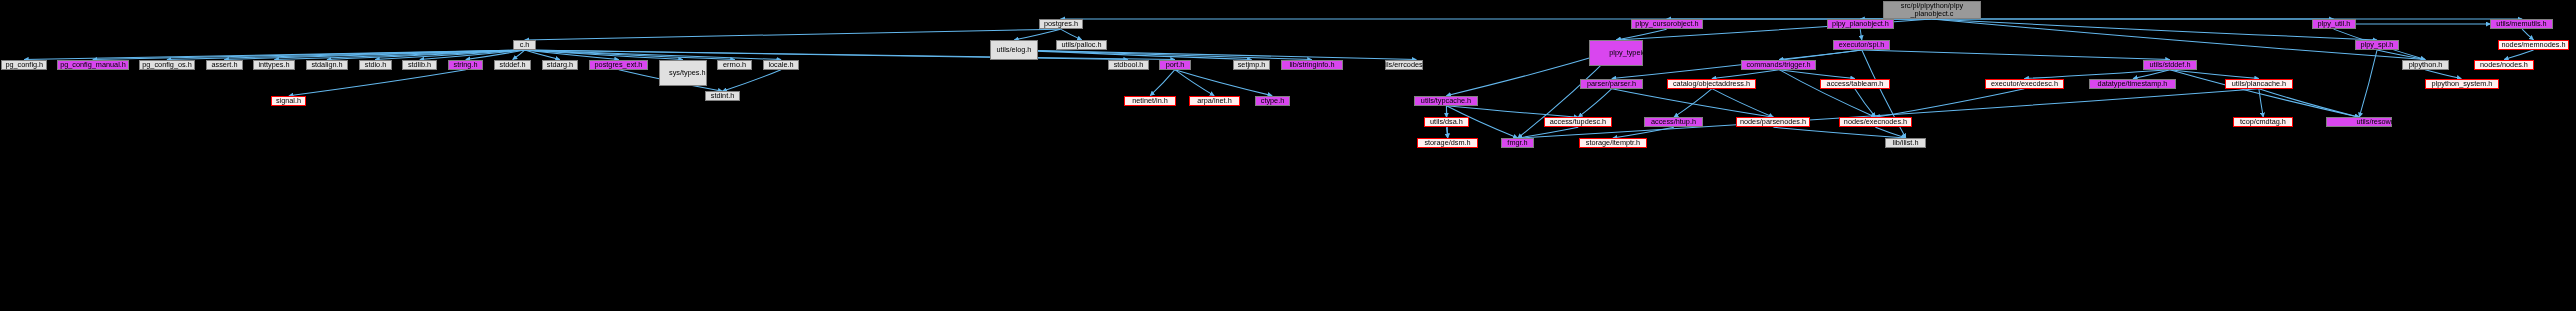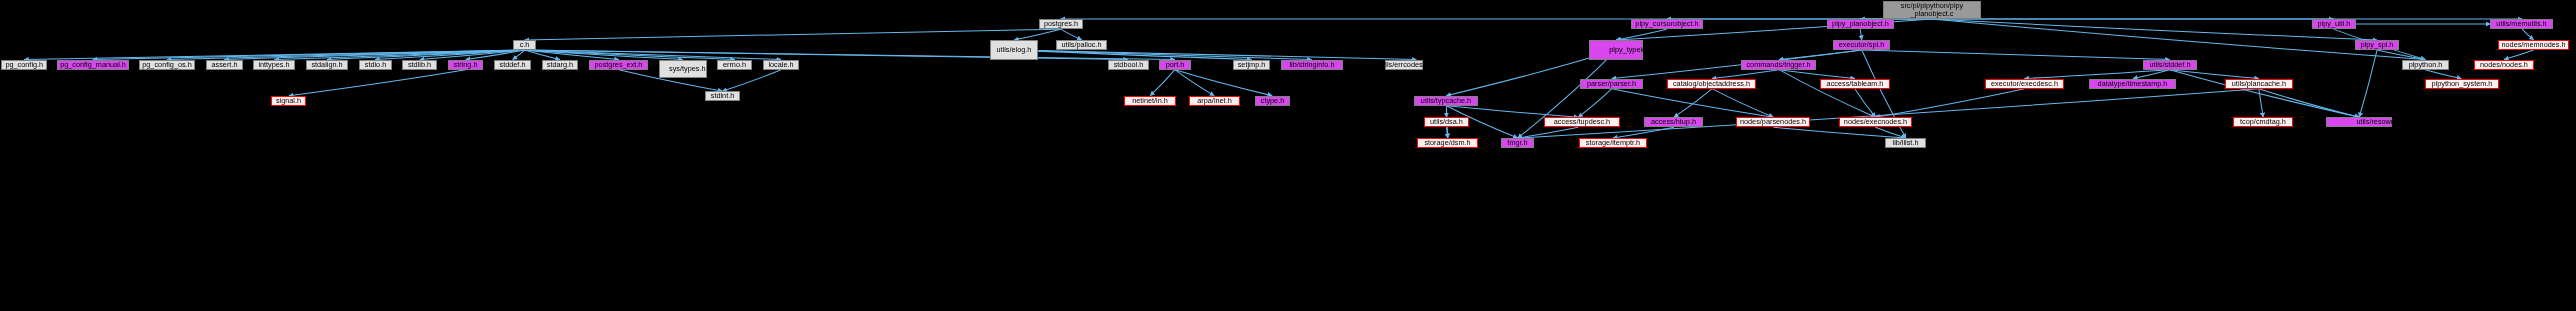--- a/index.html
+++ b/index.html
@@ -153,37 +153,37 @@
       <div class="node n-root" style="left: 1883px; top: 1.3px; width: 98px; height: 18px;">src/pl/plpython/plpy
 _planobject.c</div>
       <div class="node n-gray" style="left: 1039px; top: 19px; width: 44px; height: 10px;">postgres.h</div>
       <div class="node n-white" style="left: 1631px; top: 19px; width: 72px; height: 10px;">plpy_cursorobject.h</div>
       <div class="node n-white" style="left: 1827px; top: 19px; width: 67px; height: 10px;">plpy_planobject.h</div>
       <div class="node n-white" style="left: 2312px; top: 19px; width: 44px; height: 10px;">plpy_util.h</div>
       <div class="node n-white" style="left: 2490px; top: 19px; width: 63px; height: 10px;">utils/memutils.h</div>
       <div class="node n-gray" style="left: 513px; top: 40px; width: 23px; height: 10px;">c.h</div>
       <div class="node n-gray" style="left: 990px; top: 40px; width: 48px; height: 20px;">utils/elog.h</div>
       <div class="node n-gray" style="left: 1056px; top: 40px; width: 51px; height: 10px;">utils/palloc.h</div>
-      <div class="node n-white" style="left: 1589px; top: 40px; width: 54px; height: 20px; padding-left: 32px;">plpy_typeio.h</div>
+      <div class="node n-white" style="left: 1589px; top: 40px; width: 54px; height: 26px; padding-left: 32px;">plpy_typeio.h</div>
       <div class="node n-white" style="left: 1833px; top: 40px; width: 57px; height: 10px;">executor/spi.h</div>
       <div class="node n-white" style="left: 2355px; top: 40px; width: 44px; height: 10px;">plpy_spi.h</div>
       <div class="node n-red" style="left: 2498px; top: 40px; width: 71px; height: 10px;">nodes/memnodes.h</div>
       <div class="node n-gray" style="left: 1.3px; top: 60px; width: 46px; height: 10px;">pg_config.h</div>
       <div class="node n-white" style="left: 57px; top: 60px; width: 72px; height: 10px;">pg_config_manual.h</div>
       <div class="node n-gray" style="left: 139px; top: 60px; width: 56px; height: 10px;">pg_config_os.h</div>
       <div class="node n-gray" style="left: 206px; top: 60px; width: 37px; height: 10px;">assert.h</div>
       <div class="node n-gray" style="left: 253px; top: 60px; width: 42px; height: 10px;">inttypes.h</div>
       <div class="node n-gray" style="left: 306px; top: 60px; width: 42px; height: 10px;">stdalign.h</div>
       <div class="node n-gray" style="left: 359px; top: 60px; width: 33px; height: 10px;">stdio.h</div>
       <div class="node n-gray" style="left: 402px; top: 60px; width: 35px; height: 10px;">stdlib.h</div>
       <div class="node n-white" style="left: 448px; top: 60px; width: 35px; height: 10px;">string.h</div>
       <div class="node n-gray" style="left: 494px; top: 60px; width: 37px; height: 10px;">stddef.h</div>
       <div class="node n-gray" style="left: 542px; top: 60px; width: 36px; height: 10px;">stdarg.h</div>
       <div class="node n-white" style="left: 589px; top: 60px; width: 59px; height: 10px;">postgres_ext.h</div>
-      <div class="node n-gray" style="left: 659px; top: 60px; width: 48px; height: 18px; padding-left: 11px;">sys/types.h</div>
+      <div class="node n-gray" style="left: 659px; top: 60px; width: 48px; height: 26px; padding-left: 11px;">sys/types.h</div>
       <div class="node n-gray" style="left: 717px; top: 60px; width: 35px; height: 10px;">errno.h</div>
       <div class="node n-gray" style="left: 763px; top: 60px; width: 36px; height: 10px;">locale.h</div>
       <div class="node n-gray" style="left: 1108px; top: 60px; width: 41px; height: 10px;">stdbool.h</div>
       <div class="node n-white" style="left: 1159px; top: 60px; width: 32px; height: 10px;">port.h</div>
       <div class="node n-gray" style="left: 1233px; top: 60px; width: 37px; height: 10px;">setjmp.h</div>
       <div class="node n-white" style="left: 1281px; top: 60px; width: 62px; height: 10px;">lib/stringinfo.h</div>
       <div class="node n-gray" style="left: 1385px; top: 60px; width: 38px; height: 10px;">utils/errcodes.h</div>
       <div class="node n-white" style="left: 1741px; top: 60px; width: 75px; height: 10px;">commands/trigger.h</div>
       <div class="node n-white" style="left: 2143px; top: 60px; width: 54px; height: 10px;">utils/stddef.h</div>
       <div class="node n-gray" style="left: 2402px; top: 60px; width: 47px; height: 10px;">plpython.h</div>
@@ -195,21 +195,21 @@
       <div class="node n-white" style="left: 1255px; top: 96px; width: 35px; height: 10px;">ctype.h</div>
       <div class="node n-white" style="left: 1580px; top: 79px; width: 63px; height: 10px;">parser/parser.h</div>
       <div class="node n-red" style="left: 1667px; top: 79px; width: 89px; height: 10px;">catalog/objectaddress.h</div>
       <div class="node n-red" style="left: 1820px; top: 79px; width: 70px; height: 10px;">access/tableam.h</div>
       <div class="node n-red" style="left: 1985px; top: 79px; width: 79px; height: 10px;">executor/execdesc.h</div>
       <div class="node n-white" style="left: 2089px; top: 79px; width: 87px; height: 10px;">datatype/timestamp.h</div>
       <div class="node n-red" style="left: 2225px; top: 79px; width: 68px; height: 10px;">utils/plancache.h</div>
       <div class="node n-red" style="left: 2425px; top: 79px; width: 74px; height: 10px;">plpython_system.h</div>
       <div class="node n-white" style="left: 1414px; top: 96px; width: 64px; height: 10px;">utils/typcache.h</div>
       <div class="node n-red" style="left: 1424px; top: 117px; width: 45px; height: 10px;">utils/dsa.h</div>
-      <div class="node n-red" style="left: 1544px; top: 117px; width: 76px; height: 10px;">access/tupdesc.h</div>
+      <div class="node n-red" style="left: 1544px; top: 117px; width: 68px; height: 10px;">access/tupdesc.h</div>
       <div class="node n-white" style="left: 1644px; top: 117px; width: 59px; height: 10px;">access/htup.h</div>
       <div class="node n-red" style="left: 1736px; top: 117px; width: 74px; height: 10px;">nodes/parsenodes.h</div>
       <div class="node n-red" style="left: 1839px; top: 117px; width: 73px; height: 10px;">nodes/execnodes.h</div>
       <div class="node n-red" style="left: 2233px; top: 117px; width: 60px; height: 10px;">tcop/cmdtag.h</div>
       <div class="node n-white" style="left: 2326px; top: 117px; width: 66px; height: 10px; padding-left: 48px;">utils/resowner.h</div>
       <div class="node n-red" style="left: 1417px; top: 138px; width: 61px; height: 10px;">storage/dsm.h</div>
       <div class="node n-white" style="left: 1501px; top: 138px; width: 33px; height: 10px;">fmgr.h</div>
       <div class="node n-red" style="left: 1579px; top: 138px; width: 68px; height: 10px;">storage/itemptr.h</div>
       <div class="node n-gray" style="left: 1885px; top: 138px; width: 41px; height: 10px;">lib/ilist.h</div>
     </div>

